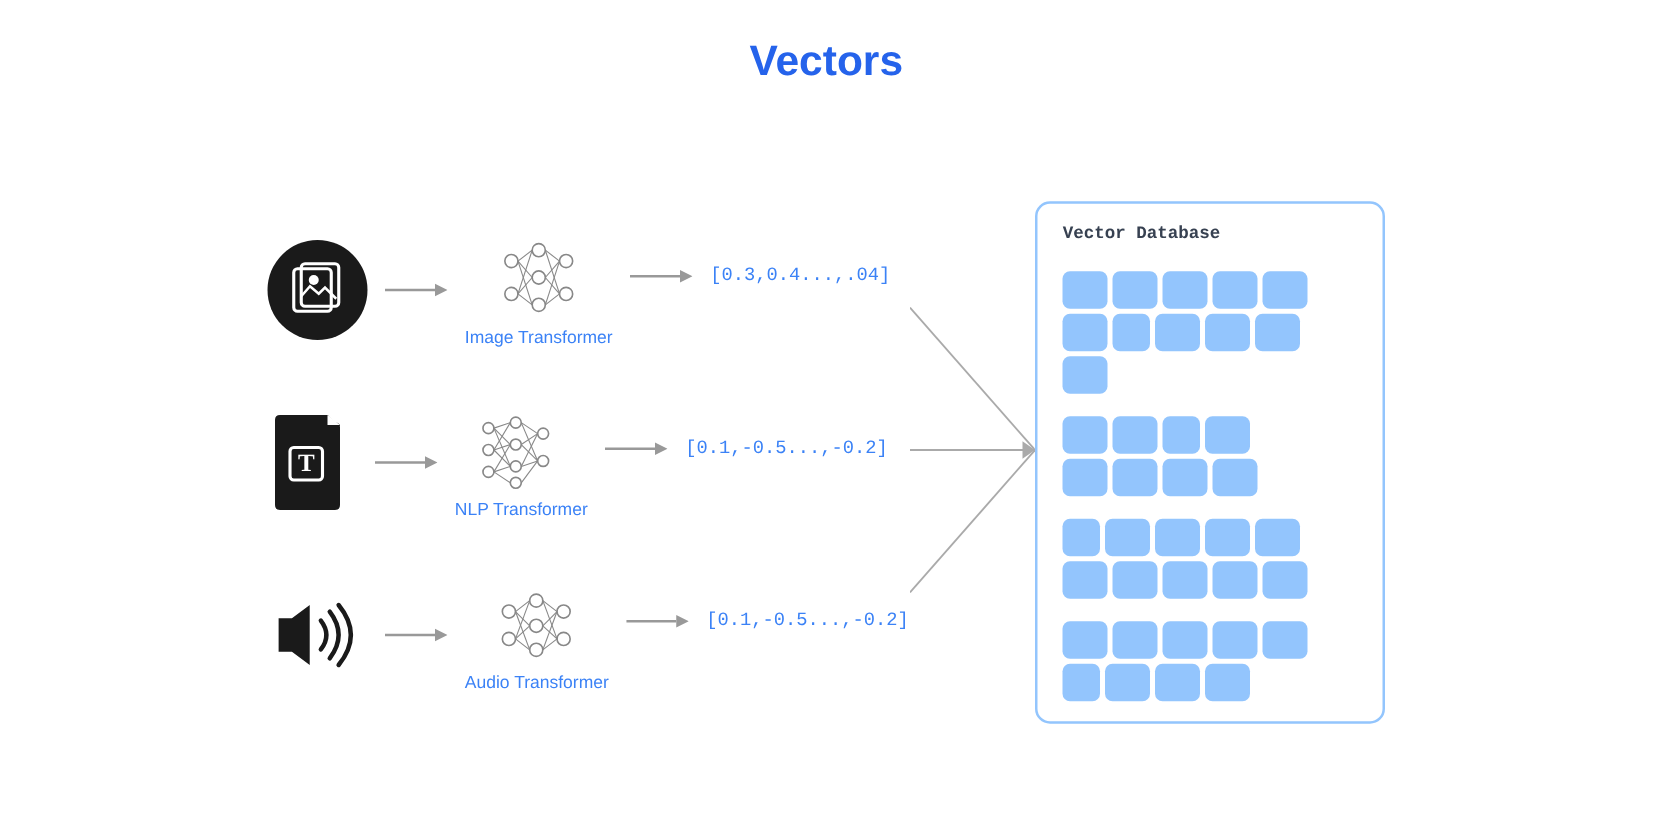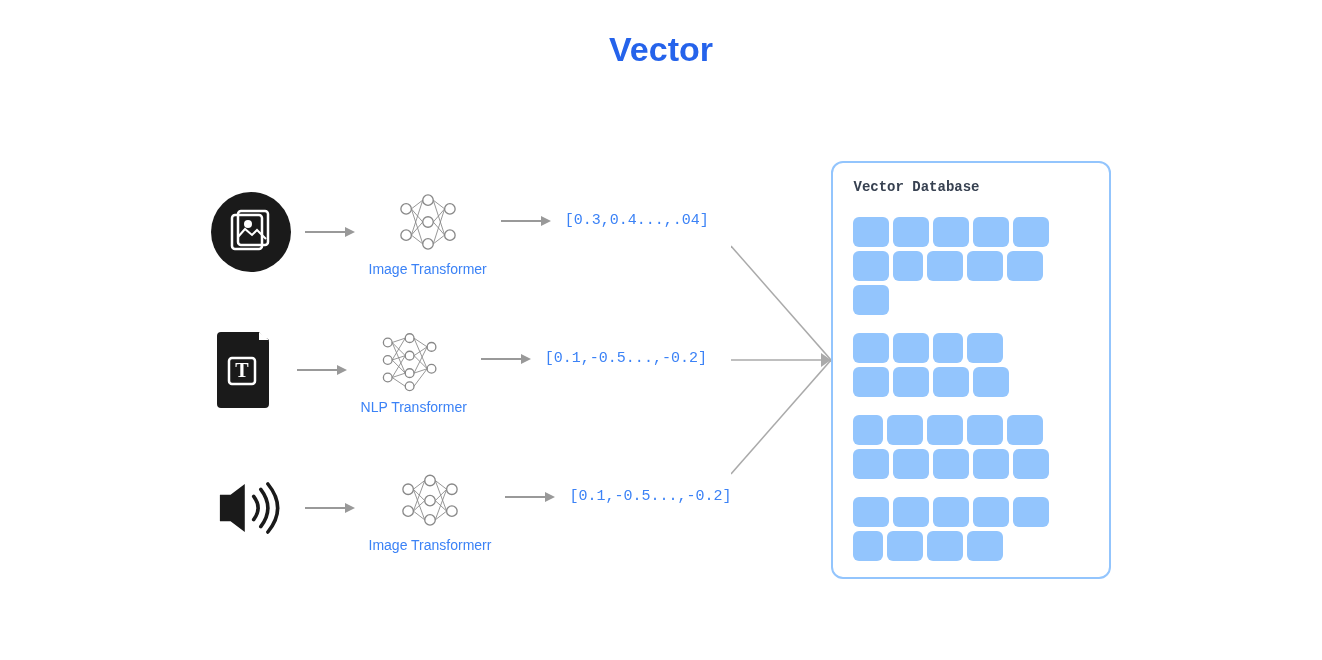--- a/index.html
+++ b/index.html
@@ -115,21 +115,21 @@
     .flow-block {
       display: flex;
       flex-direction: column;
       align-items: center;
     }
   </style>
 </head>
 <body>
 
 <div class="main-container">
-  <div class="page-title">Vector</div>
+  <div class="page-title">Vectors</div>
 
   <div class="diagram-area">
 
     <div style="display:flex; flex-direction:column; gap:48px; align-items:flex-start; justify-content:center;">
 
       <div class="flow-row">
 
         <div class="flow-block">
           <div class="icon-image">
             <svg width="46" height="46" viewBox="0 0 46 46" fill="none">
@@ -289,21 +289,21 @@
             <line x1="21" y1="55" x2="34" y2="20" stroke="#888" stroke-width="1"></line>
             <line x1="21" y1="55" x2="34" y2="43" stroke="#888" stroke-width="1"></line>
             <line x1="21" y1="55" x2="34" y2="65" stroke="#888" stroke-width="1"></line>
             <line x1="46" y1="20" x2="59" y2="30" stroke="#888" stroke-width="1"></line>
             <line x1="46" y1="20" x2="59" y2="55" stroke="#888" stroke-width="1"></line>
             <line x1="46" y1="43" x2="59" y2="30" stroke="#888" stroke-width="1"></line>
             <line x1="46" y1="43" x2="59" y2="55" stroke="#888" stroke-width="1"></line>
             <line x1="46" y1="65" x2="59" y2="30" stroke="#888" stroke-width="1"></line>
             <line x1="46" y1="65" x2="59" y2="55" stroke="#888" stroke-width="1"></line>
           </svg>
-          <div class="transformer-label">Image Transformerr</div>
+          <div class="transformer-label">Audio Transformer</div>
         </div>
 
         <div style="display:flex;align-items:center;margin:0 14px;margin-bottom:22px;">
           <svg width="50" height="20">
               <line x1="0" y1="10" x2="40" y2="10" stroke="#999" stroke-width="2"></line>
               <polygon points="40,5 50,10 40,15" fill="#999"></polygon>
             </svg>
         </div>
 
         <div style="display:flex;align-items:center;margin-bottom:22px;min-width:160px;">

